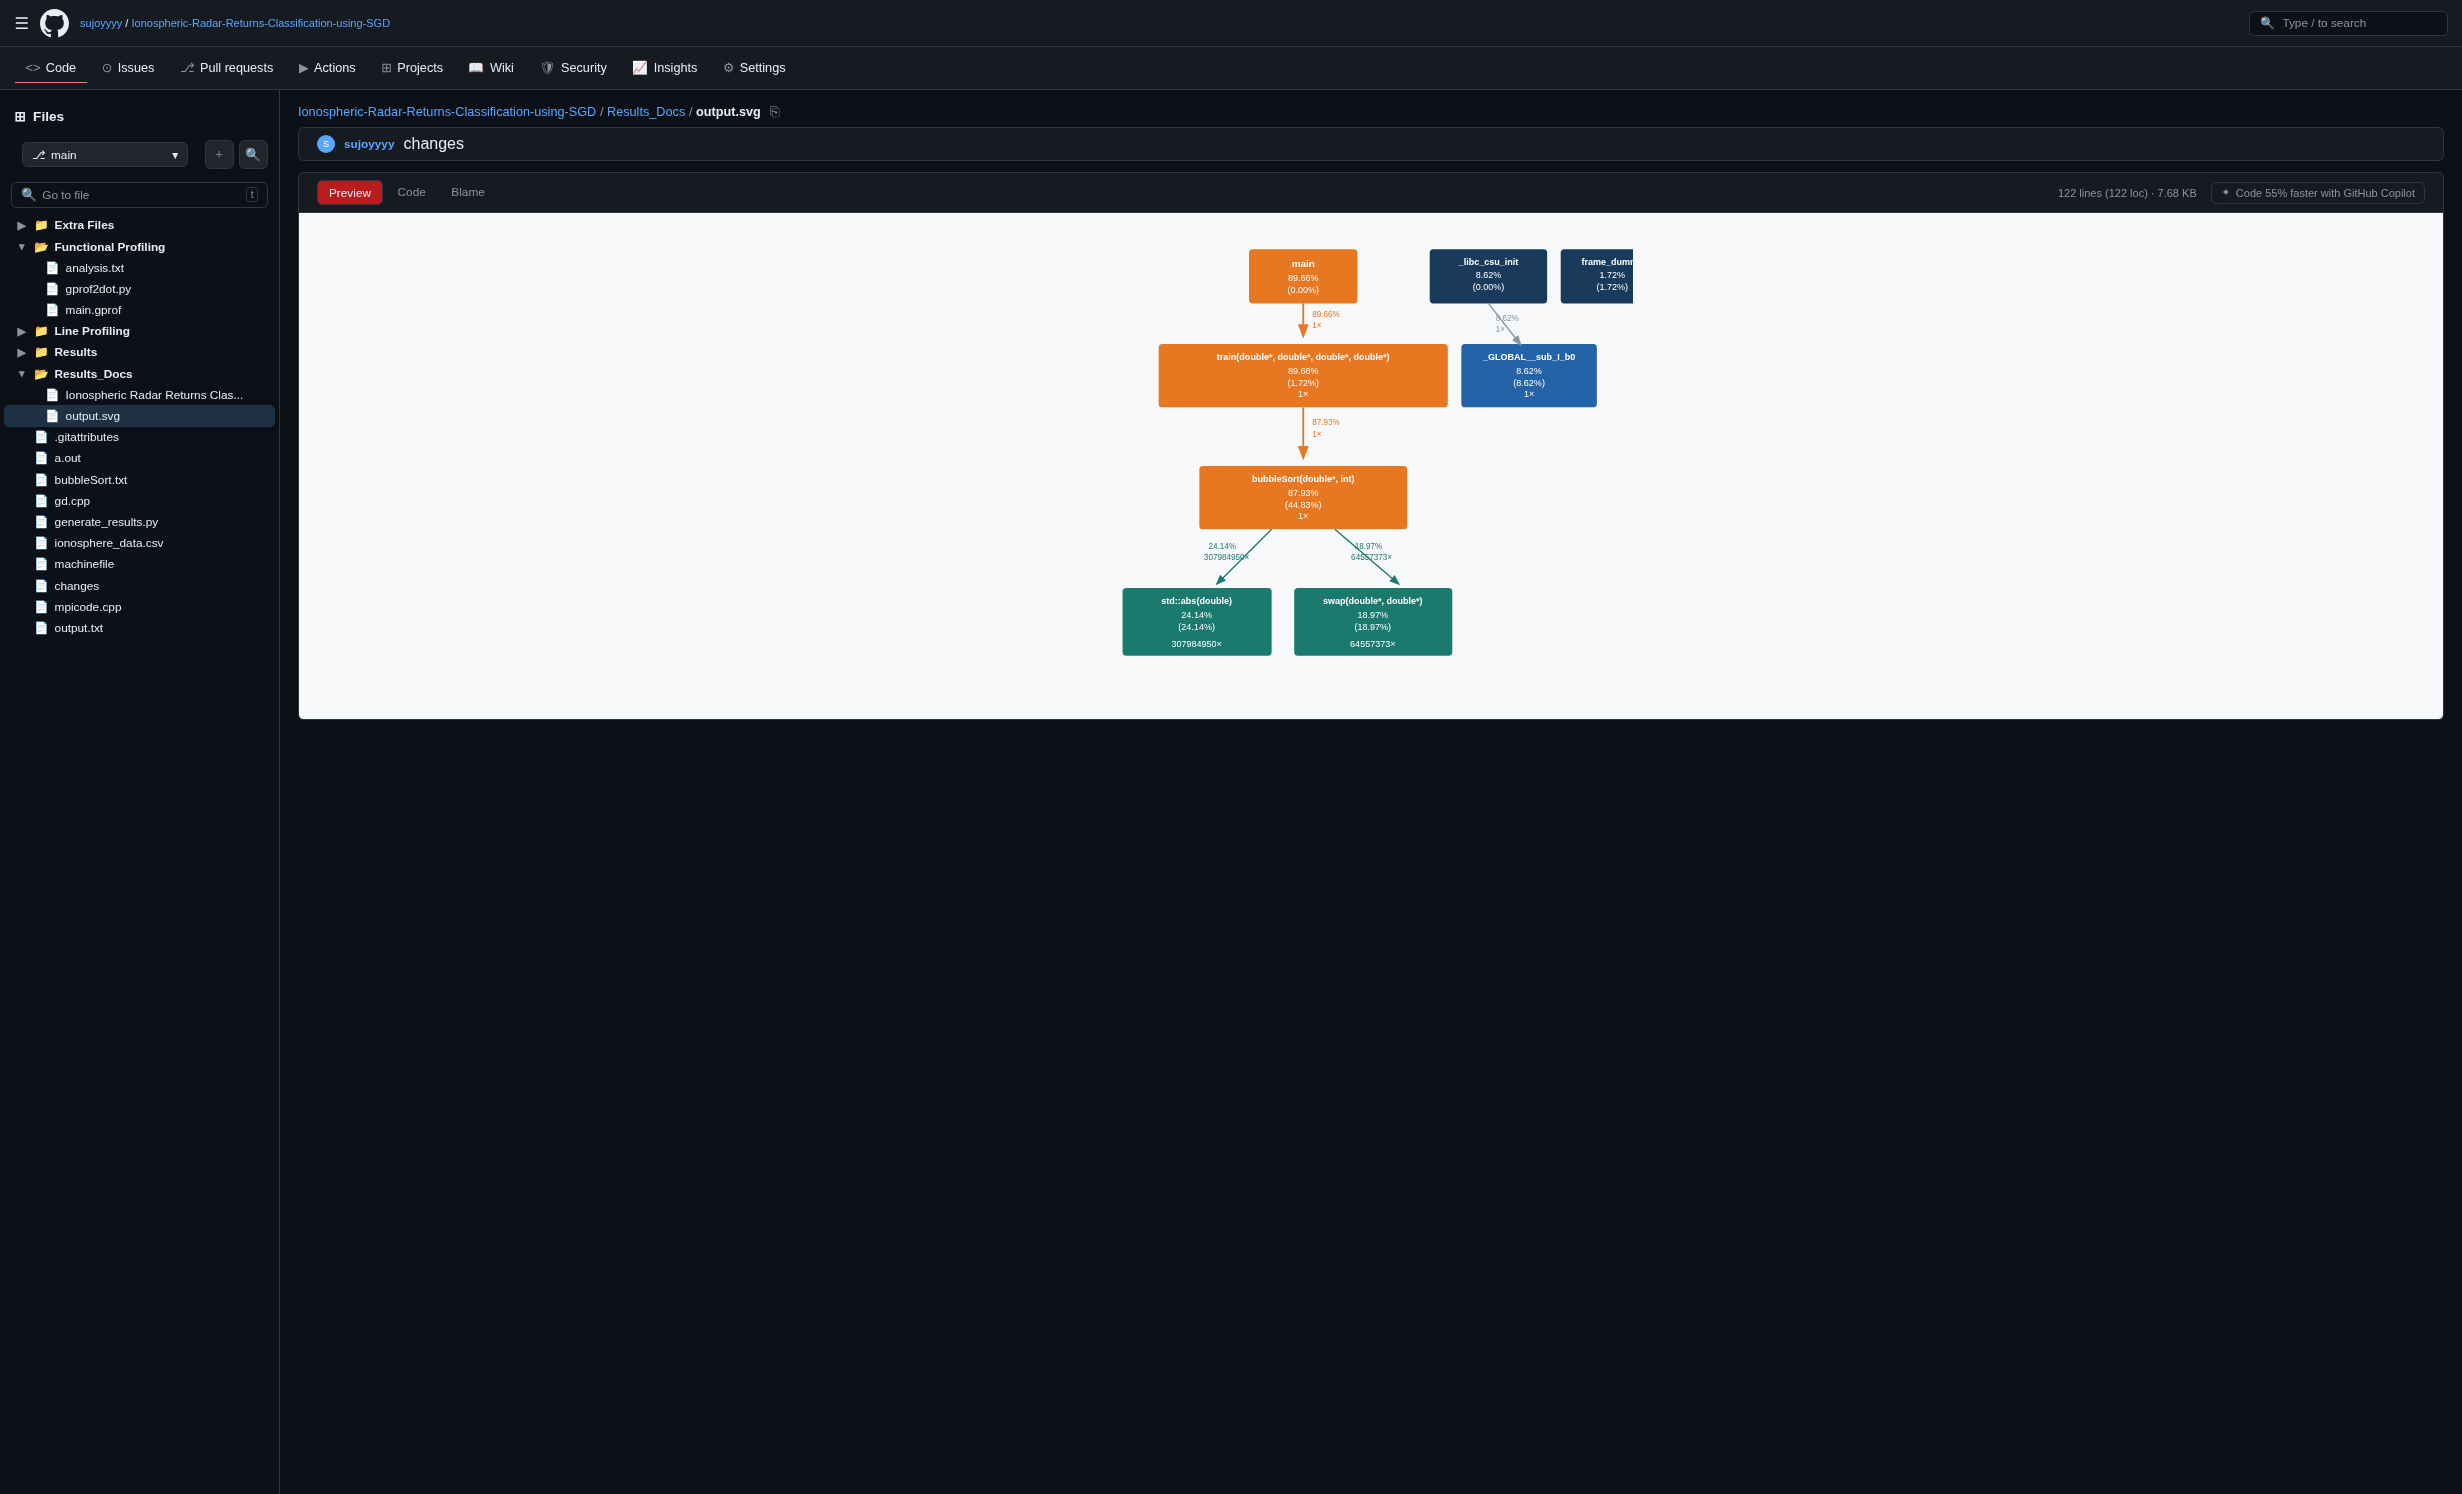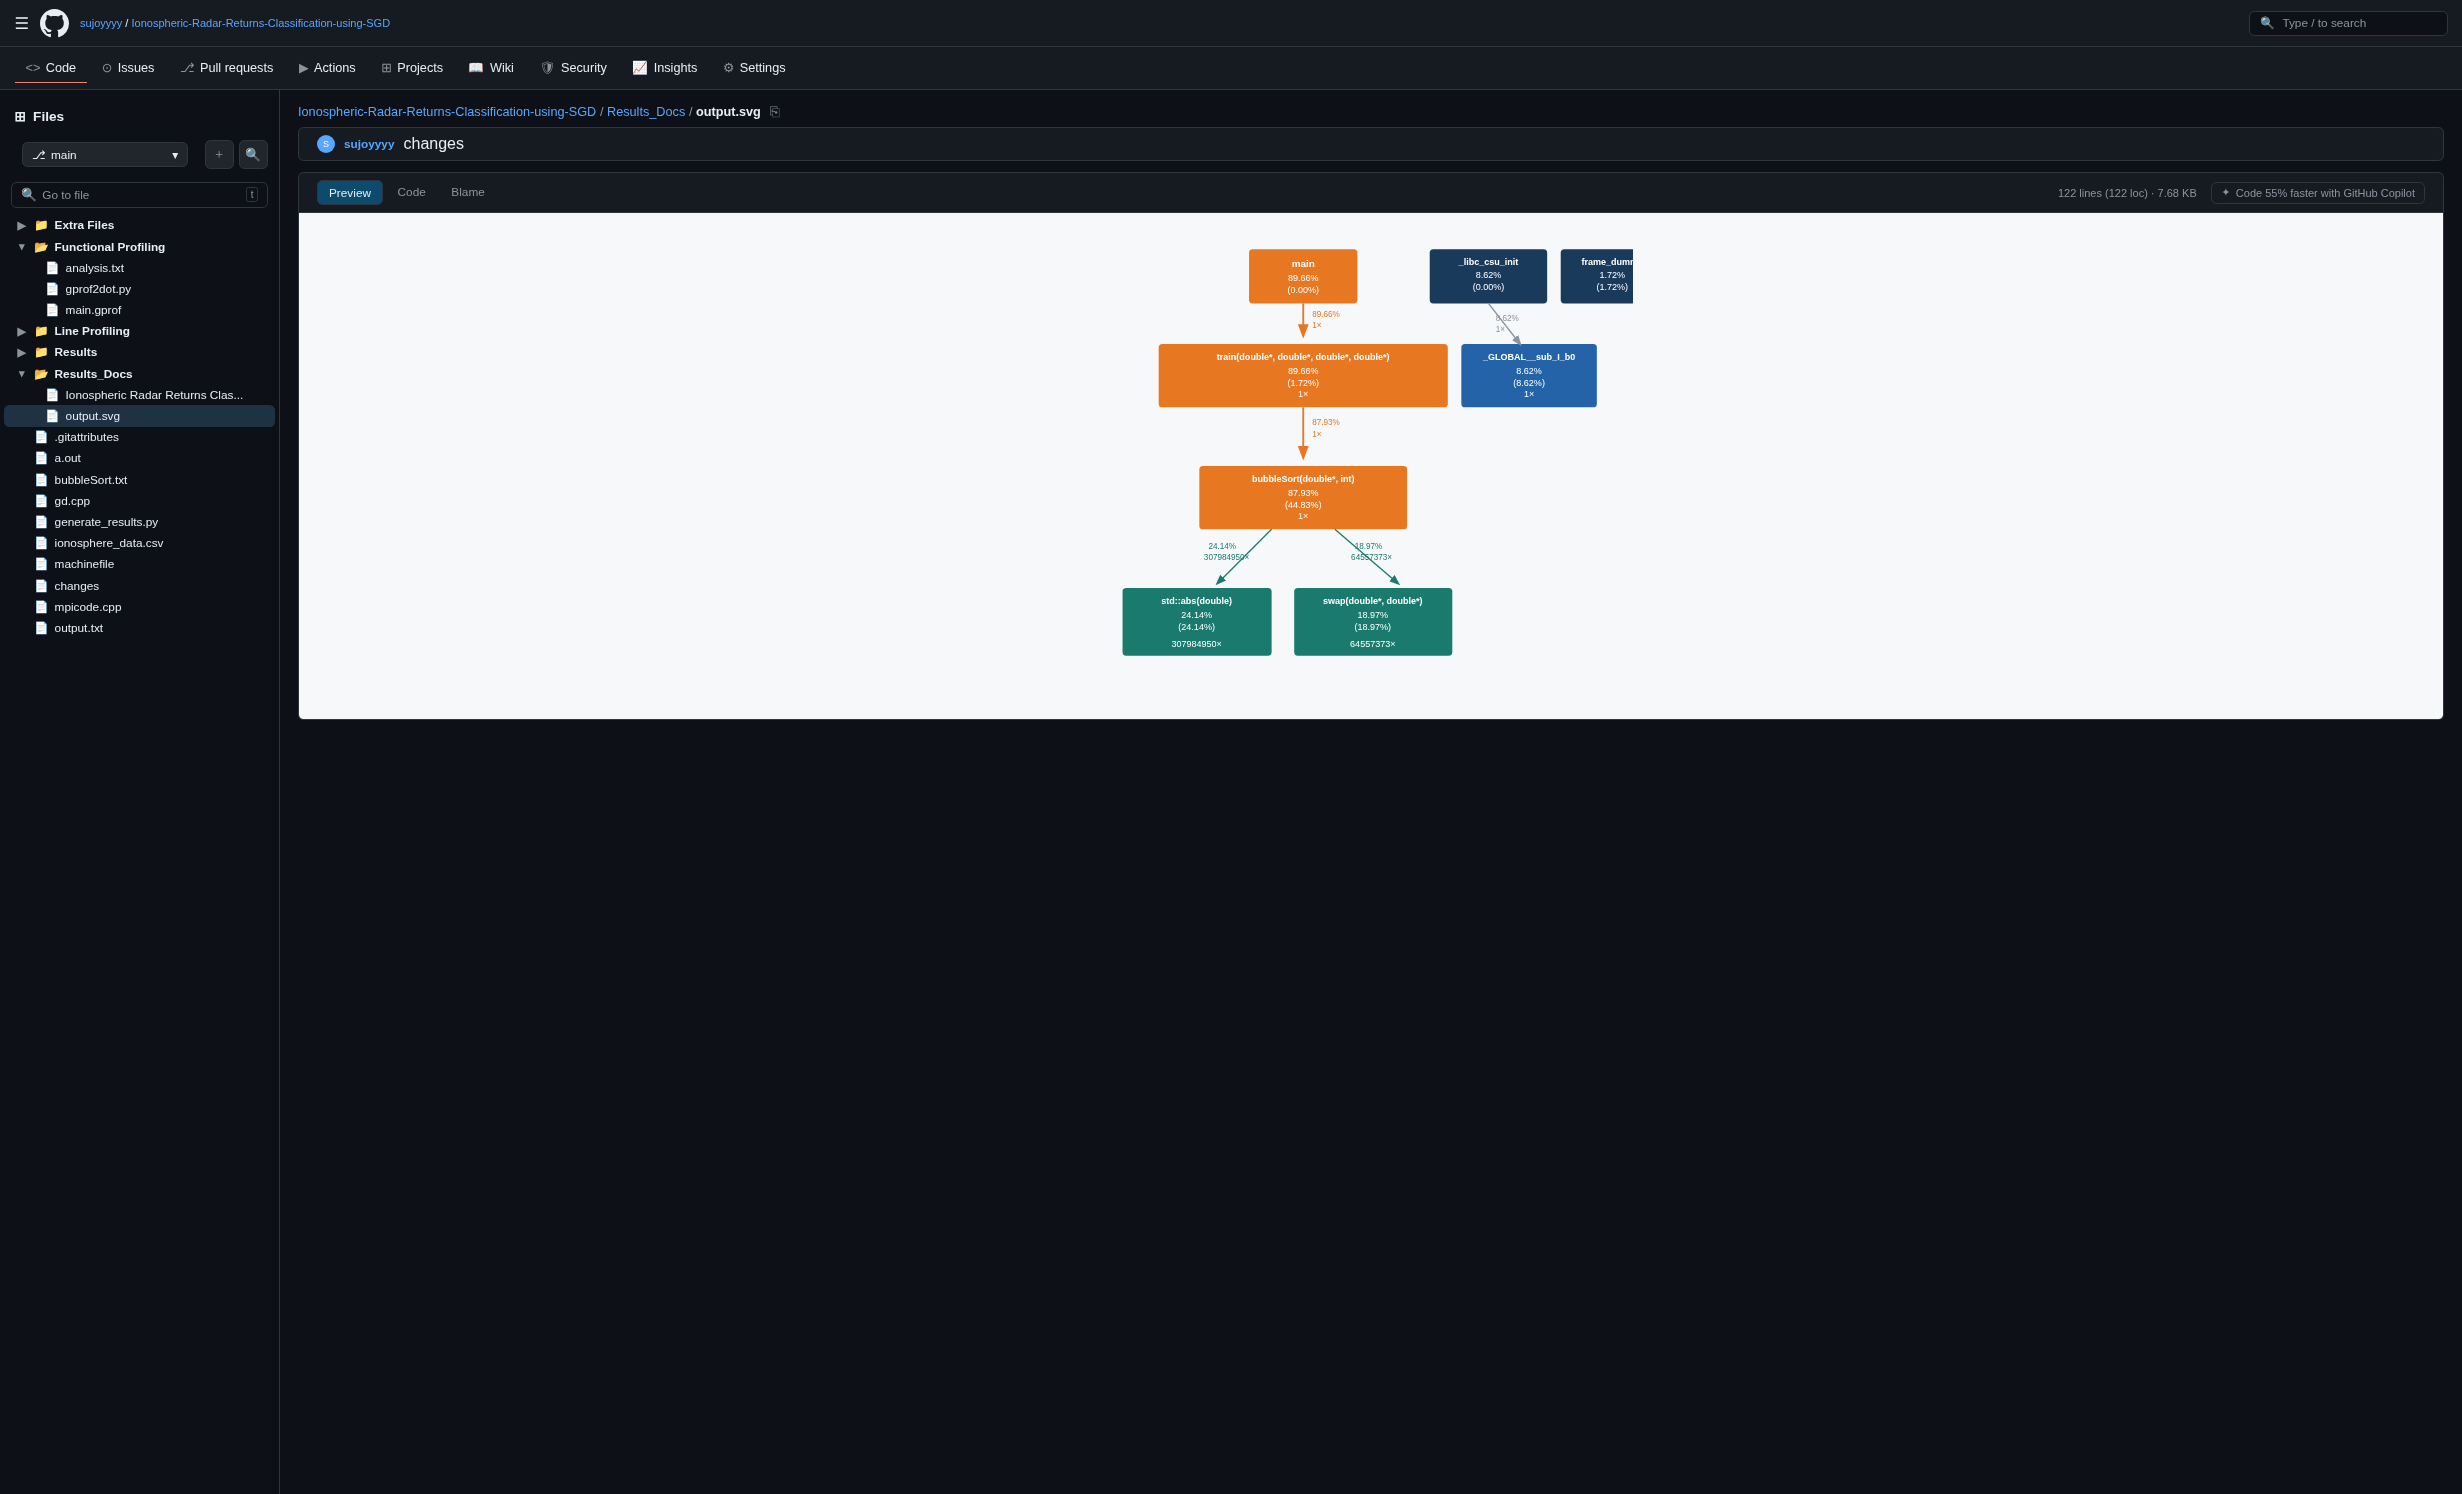--- a/index.html
+++ b/index.html
@@ -47,21 +47,21 @@
     .copy-icon { color: #8b949e; cursor: pointer; margin-left: 5.4px; }
 
     .commit-bar { display: flex; align-items: center; gap: 9px; padding: 7.2px 18px; background: #161b22; border: 0.9px solid #30363d; border-radius: 5.4px; margin: 0 18px 11px; }
     .avatar { width: 18px; height: 18px; border-radius: 50%; background: #58a6ff; display: flex; align-items: center; justify-content: center; font-size: 9px; color: white; }
     .commit-author { color: #58a6ff; font-weight: 600; font-size: 11.8px; }
     .commit-msg { color: #e6edf3; font-size: 16px; }
 
     .file-header { display: flex; align-items: center; justify-content: space-between; padding: 7.2px 18px; background: #161b22; border: 0.9px solid #30363d; border-radius: 5.4px 5.4px 0 0; margin: 0 18px 0; }
     .file-tabs { display: flex; gap: 3.6px; }
     .file-tab { padding: 4.5px 11px; border-radius: 5.4px; cursor: pointer; font-size: 11.8px; color: #8b949e; }
-    .file-tab.active { background: #0c4a6e; color: #e6edf3; border: 0.9px solid #30363d; }
+    .file-tab.active { background: #b91c1c; color: #e6edf3; border: 0.9px solid #30363d; }
     .file-meta { color: #8b949e; font-size: 11px; display: flex; align-items: center; gap: 7.2px; }
     .copilot-badge { background: #161b22; border: 0.9px solid #30363d; border-radius: 5.4px; padding: 3.6px 9px; font-size: 11px; color: #8b949e; display: flex; align-items: center; gap: 5.4px; }
 
     .file-content { margin: 0 18px; border: 0.9px solid #30363d; border-top: none; border-radius: 0 0 5.4px 5.4px; background: #f6f8fa; min-height: 434px; display: flex; align-items: center; justify-content: center; overflow: hidden; }
 
     
     .svg-container { padding: 27px; background: #f6f8fa; width: 100%; }
 
     
     .diagram-svg-wrap { width: 100%; display: flex; justify-content: center; }

